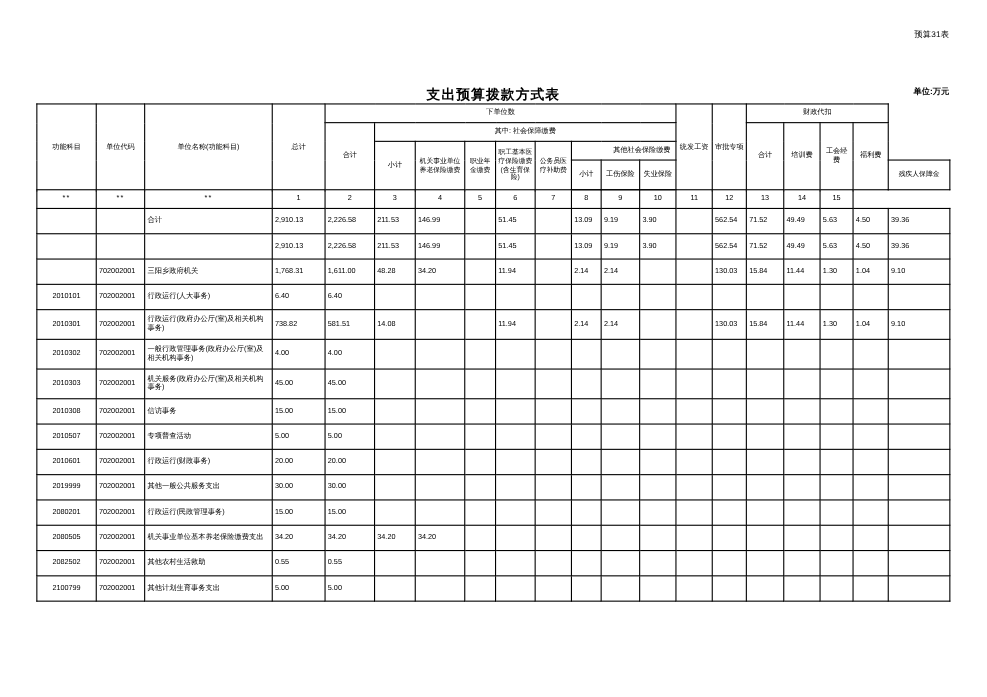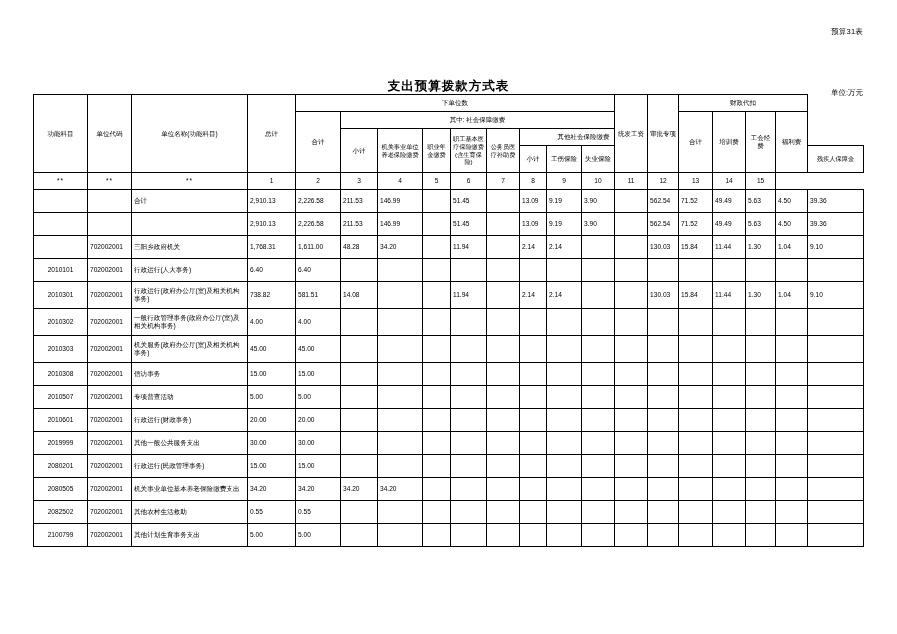--- a/index.html
+++ b/index.html
@@ -38,24 +38,25 @@
     width: 897px;
     text-align: center;
     font-size: 12.5px;
     font-weight: bold;
     font-family: "Liberation Serif", serif;
     letter-spacing: 1px;
     margin-top: 23px;
   }
   .doc-unit {
     position: absolute;
-    top: 88px;
+    top: 78px;
     right: 34px;
     font-size: 7.5px;
     font-family: "Liberation Sans", sans-serif;
+    font-weight: bold;
   }
   table.main {
     position: absolute;
     top: 94px;
     left: 33px;
     width: 831px;
     border-collapse: collapse;
     table-layout: fixed;
     font-size: 6.6px;
     font-family: "Liberation Sans", sans-serif;

